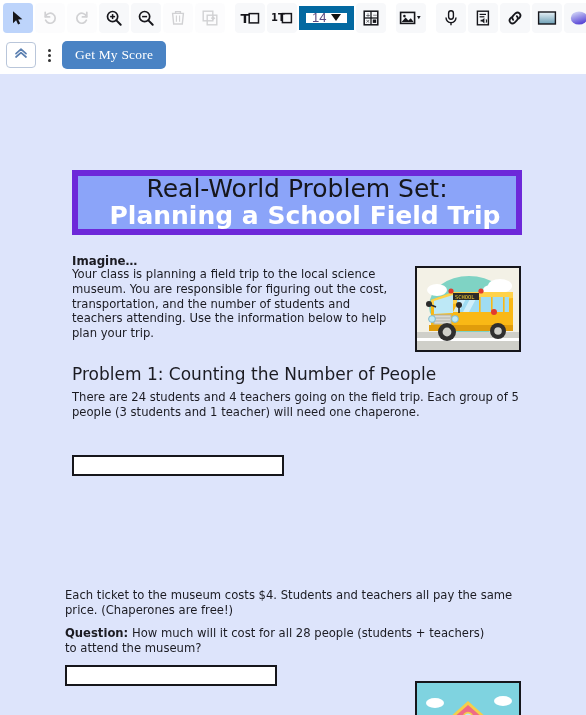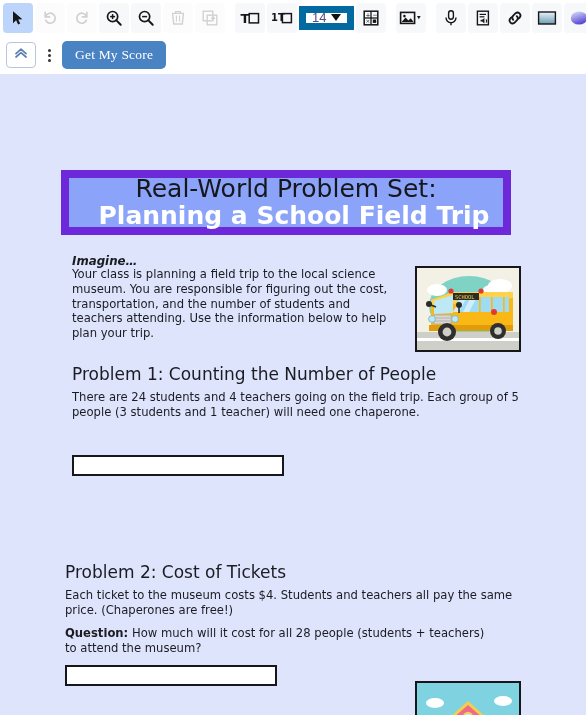--- a/index.html
+++ b/index.html
@@ -101,24 +101,24 @@
   .page {
     position: relative;
     width: 586px;
     height: 641px;
     background: #dde4fb;
     overflow: hidden;
   }
 
   .banner {
     position: absolute;
-    left: 61px; top: 96px;
+    left: 72px; top: 96px;
     width: 450px; height: 65px;
     background: #8ba4f9;
-    border: 8px solid #6d28d9;
+    border: 6px solid #6d28d9;
     display: flex;
     flex-direction: column;
     align-items: center;
     justify-content: center;
     line-height: 1.06;
   }
   .banner-l1 {
     font-size: 25px;
     color: #16161b;
     font-family: "DejaVu Sans", sans-serif;
@@ -133,21 +133,21 @@
     margin-left: 16px;
   }
 
   .doc-text {
     position: absolute;
     color: #1b1b22;
     font-family: "DejaVu Sans", sans-serif;
     font-size: 11.6px;
     line-height: 1.28;
   }
-  .lead-head { font-weight: 700; font-size: 11.8px; font-style: italic; }
+  .lead-head { font-weight: 700; font-size: 11.8px; }
   .sec-head {
     font-size: 17px;
     text-underline-offset: 2px;
   }
   .q-label { font-weight: 700; }
 
   .answer-box {
     position: absolute;
     background: #ffffff;
     border: 2px solid #16161b;
@@ -426,21 +426,20 @@
     </svg>
   </div>
 
   <div class="doc-text sec-head" style="left:72px; top:290px;">Problem 1: Counting the Number of People</div>
 
   <div class="doc-text" style="left:72px; top:316px; width:448px;">There are 24 students and 4 teachers going on the field trip. Each group of 5 people (3 students and 1 teacher) will need one chaperone.</div>
 
 
   <div class="answer-box" style="left:72px; top:381px; width:212px; height:21px;"></div>
 
-  <div class="doc-text sec-head" style="left:65px; top:488px;">Problem 2: Cost of Tickets</div>
 
   <div class="doc-text" style="left:65px; top:514px; width:448px;">Each ticket to the museum costs $4. Students and teachers all pay the same price. (Chaperones are free!)</div>
 
   <div class="doc-text" style="left:65px; top:552px; width:430px;">
     <span class="q-label">Question:</span>
     <span>How much will it cost for all 28 people (students + teachers) to attend the museum?</span>
   </div>
 
   <div class="answer-box" style="left:65px; top:591px; width:212px; height:21px;"></div>
 

